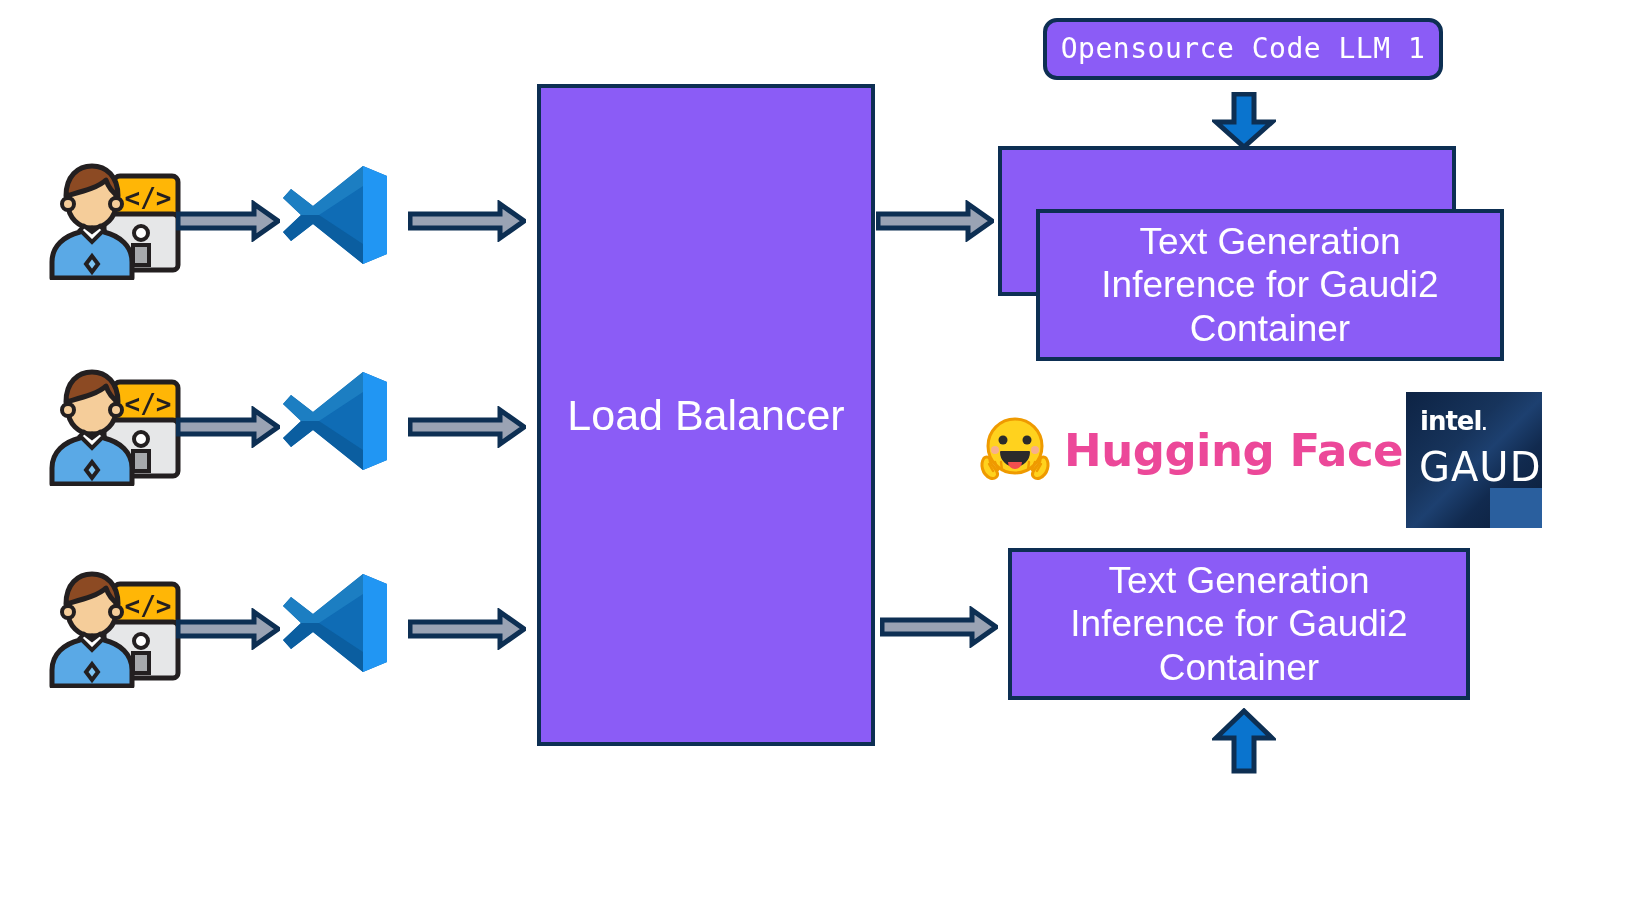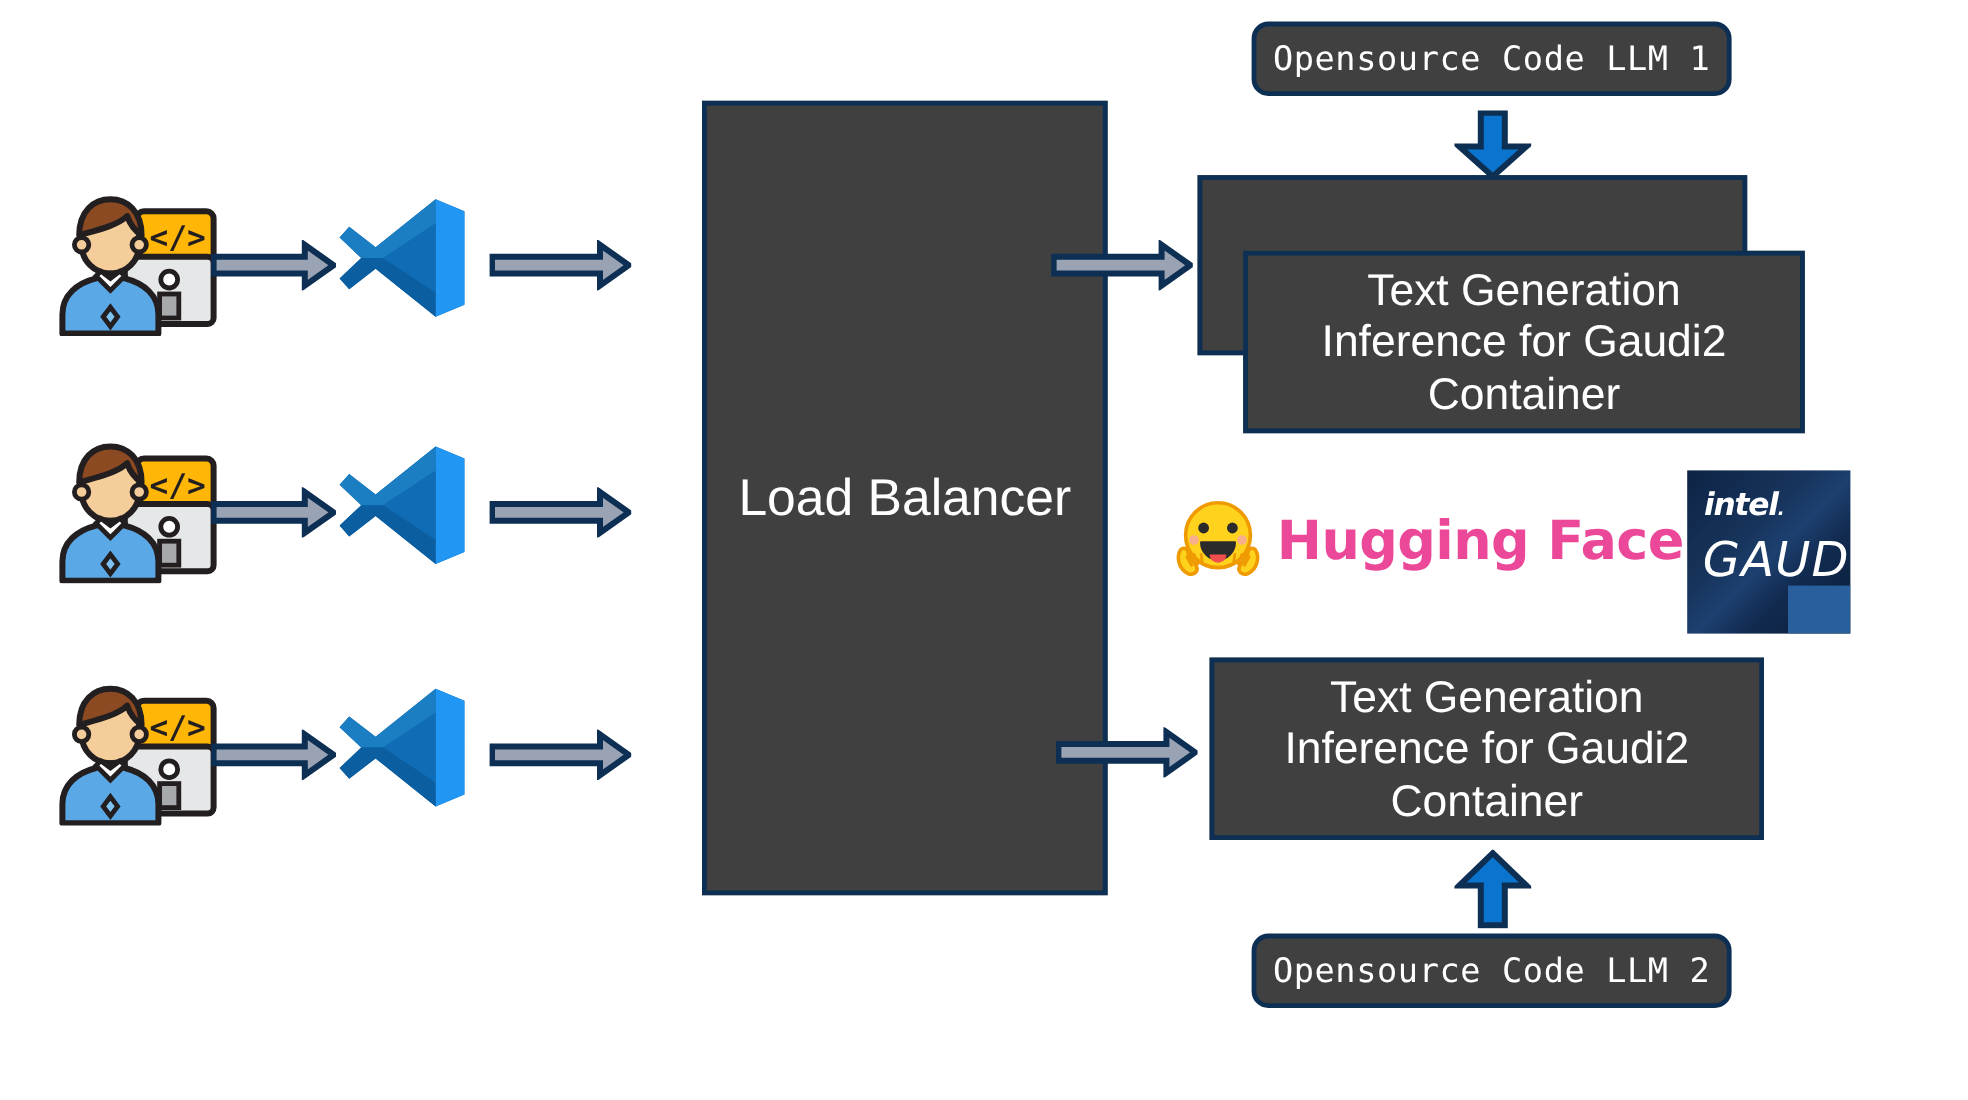--- a/index.html
+++ b/index.html
@@ -14,21 +14,21 @@
     position: relative;
     width: 1640px;
     height: 917px;
     background: #ffffff;
     overflow: hidden;
   }
   .abs { position: absolute; }
 
   
   .blue-box {
-    background: #404040;
+    background: #8b5cf6;
     border: 4px solid #0d2f53;
     box-sizing: border-box;
     color: #ffffff;
     display: flex;
     align-items: center;
     justify-content: center;
     text-align: center;
     line-height: 1.18;
     font-weight: 400;
   }
@@ -48,21 +48,20 @@
     color: #ec4899;
     font-size: 45px;
     letter-spacing: -0.5px;
     white-space: nowrap;
   }
 
   
   .gaudi-badge {
     background: linear-gradient(135deg, #0d2344 0%, #17345c 38%, #1d4070 52%, #112a4f 68%, #0b1d38 100%);
     overflow: hidden;
-    font-style: italic;
   }
   .gaudi-intel {
     position: absolute;
     left: 14px;
     top: 14px;
     color: #ffffff;
     font-family: "DejaVu Sans", sans-serif;
     font-size: 26px;
     font-weight: 600;
     letter-spacing: -1px;
@@ -211,21 +210,21 @@
       <path d="M4 70 L12 79 L34 62 L84 102 L84 82 L40 53 L22 53 Z" fill="#0b5ea0"></path>
     </svg>
   </div>
 
   <div class="abs h-arrow" style="left:408px; top:608px;">
     <svg width="118" height="42" viewBox="0 0 118 42">
       <path d="M2 14 H92 V4 L116 21 L92 38 V28 H2 Z" fill="#9aa3b4" stroke="#0d2f53" stroke-width="5" stroke-linejoin="miter"></path>
     </svg>
   </div>
 
-  <div class="abs blue-box" style="left:537px; top:84px; width:338px; height:662px; font-size:43px;margin-left:48px;">
+  <div class="abs blue-box" style="left:537px; top:84px; width:338px; height:662px; font-size:43px;">
     <div>
       <div>Load Balancer</div>
     </div>
   </div>
 
   <div class="abs h-arrow" style="left:876px; top:200px;">
     <svg width="118" height="42" viewBox="0 0 118 42">
       <path d="M2 14 H92 V4 L116 21 L92 38 V28 H2 Z" fill="#9aa3b4" stroke="#0d2f53" stroke-width="5" stroke-linejoin="miter"></path>
     </svg>
   </div>
@@ -288,17 +287,14 @@
       <div>Container</div>
     </div>
   </div>
 
   <div class="abs" style="left:1212px; top:708px;">
     <svg width="64" height="66" viewBox="0 0 64 66">
       <path d="M32 3 L60 30 H42 V63 H22 V30 H4 Z" fill="#0a74ce" stroke="#0d2f53" stroke-width="5" stroke-linejoin="miter"></path>
     </svg>
   </div>
 
-  <div class="abs blue-box rounded" style="left:1043px; top:778px; width:400px; height:62px; font-size:28px;">
-    <span>Opensource Code LLM 2</span>
-  </div>
 
 </div>
 
 </body></html>

